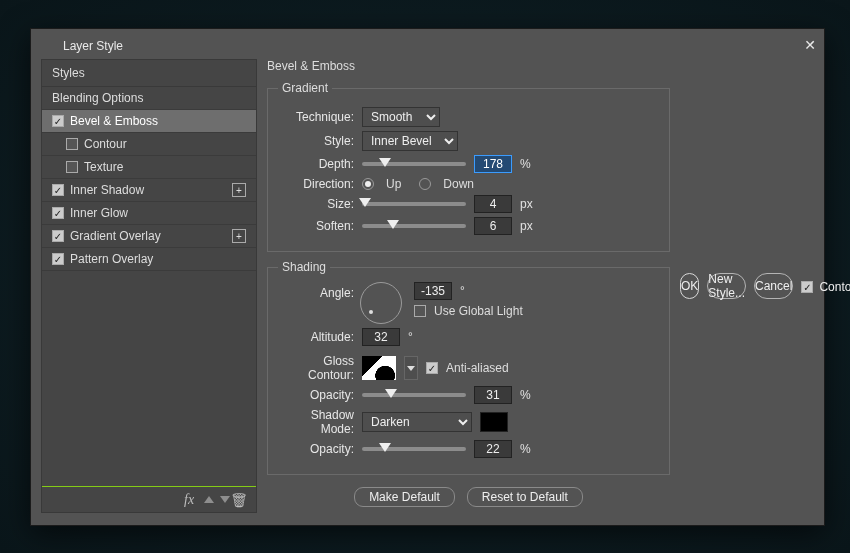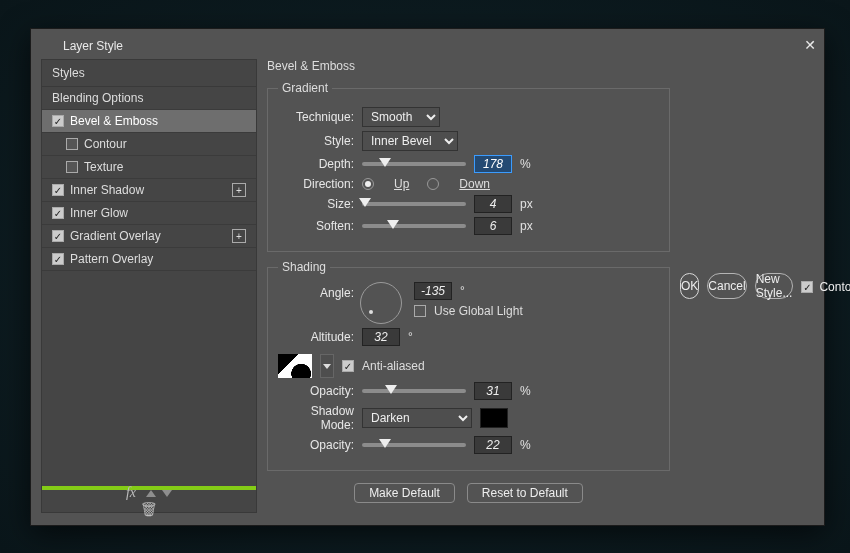--- a/index.html
+++ b/index.html
@@ -31,22 +31,22 @@
   .row.selected { background: #6e6e6e; color: #fff; }
   .row .chk { display:inline-flex; align-items:center; gap:6px; }
   .row.sub { padding-left: 24px; }
   .cbox {
     width: 12px; height: 12px; border: 1px solid #aaa; display:inline-flex;
     align-items:center; justify-content:center; font-size: 10px; color:#222; background:#ccc;
   }
   .cbox.unchecked { background:#555; color:transparent; }
   .plusbox { width:14px;height:14px;border:1px solid #aaa;color:#ddd;display:inline-flex;align-items:center;justify-content:center;font-size:10px;}
   .left-footer {
-    height: 26px; border-top:4px solid #84cc16; display:flex; align-items:center;
-    justify-content: center; padding: 0 8px; color:#bdbdbd;flex-direction:column;
+    height: 26px; border-top:1px solid #84cc16; display:flex; align-items:center;
+    justify-content: flex-end; padding: 0 8px; color:#bdbdbd;
   }
   .fx { font-style: italic; font-family: Georgia, serif; font-size:14px;}
   .arrows { display:flex; gap:6px; }
   .arrow-up, .arrow-down { width:0;height:0;border-left:5px solid transparent;border-right:5px solid transparent;}
   .arrow-up { border-bottom:7px solid #8e8e8e;}
   .arrow-down { border-top:7px solid #8e8e8e;}
   .trash { font-size:14px; color:#bdbdbd;}
   
   .center { flex:1; display:flex; flex-direction:column; gap:8px; }
   fieldset.group {
@@ -62,25 +62,25 @@
   }
   .slider {
     position:relative; height:4px; background:#8c8c8c; border-radius:2px; flex:0 0 104px;
   }
   .slider .thumb {
     position:absolute; top:-4px; width:0;height:0;
     border-left:6px solid transparent;border-right:6px solid transparent;border-top:9px solid #eee;
     transform: translateX(-6px);
   }
   .nbox {
-    width:38px; height:18px; background:#3a3a3a; border:1px solid #222; color:#eee; text-align:center;font-style:italic;
+    width:38px; height:18px; background:#3a3a3a; border:1px solid #222; color:#eee; text-align:center;
   }
   .nbox.active { border:1px solid #3b9cff; background:#244a73; color:#fff;}
   .unit { color:#e0e0e0;}
-  .radio { display:inline-flex; align-items:center; gap:20px; margin-right:10px;text-decoration:underline;}
+  .radio { display:inline-flex; align-items:center; gap:12px; margin-right:10px;}
   .rdot {
     width:12px;height:12px;border-radius:50%;border:1px solid #999;display:inline-flex;
     align-items:center;justify-content:center;
   }
   .rdot.on::after{content:"";width:6px;height:6px;border-radius:50%;background:#eee;}
   .angle-circle {
     width:42px;height:42px;border:1px solid #9a9a9a;border-radius:50%;position:relative;margin-right:6px;
   }
   .angle-circle .dot { position:absolute; width:4px;height:4px;border-radius:50%;background:#ddd; left:8px; top:27px;}
   .gloss-thumb {
@@ -93,21 +93,21 @@
       radial-gradient(circle at 68% 82%, #000 0 32%, transparent 33%);
   }
   .dd-small { width:14px;height:24px;border:1px solid #666;display:inline-flex;align-items:center;justify-content:center;background:#4e4e4e;}
   .dd-small::after{content:"";width:0;height:0;border-left:4px solid transparent;border-right:4px solid transparent;border-top:5px solid #ddd;}
   .swatch {
     width:28px;height:20px;border:1px solid #222;
   }
   .swatch.hl { background:#c4fb80;}
   .swatch.sh { background:#000;}
   .btn {
-    background:#535353;border:1px solid #8a8a8a;border-radius:4px;padding:2px 14px;color:#eee;cursor:pointer;
+    background:#535353;border:1px solid #8a8a8a;border-radius:9px;padding:2px 14px;color:#eee;cursor:pointer;
   }
   .button-row { display:flex; gap:12px; justify-content:center; margin-top:4px;}
   
   .right { width:134px; display:flex; flex-direction:row; align-items:center; gap:8px;}
   .pill {
     width:126px; height:26px; border:1px solid #b4b4b4; border-radius:14px;
     display:flex;align-items:center;justify-content:center;color:#eee;cursor:pointer;
   }
   .pill.primary { border-color:#d8d8d8;}
   .preview-row { display:flex;align-items:center;gap:6px;margin-top:2px;color:#eee;}
@@ -268,20 +268,21 @@
               <span>Use Global Light</span>
             </div>
           </div>
         </div>
         <div class="field-row">
           <span class="label">Altitude:</span>
           <input class="nbox" value="32" style="">
           <span class="unit">°</span>
         </div>
         <div class="field-row" style="margin-top:8px">
+          <span class="label">Gloss Contour:</span>
           <div class="gloss-thumb"></div>
           <div class="dd-small"></div>
           <span class="cbox">✓</span>
           <span>Anti-aliased</span>
         </div>
         <div class="field-row">
           <span class="label">Opacity:</span>
           <div class="slider">
               <div class="thumb" style="left: 28%;"></div>
             </div>
@@ -304,22 +305,22 @@
       </fieldset>
 
       <div class="button-row">
         <button class="btn">Make Default</button>
         <button class="btn">Reset to Default</button>
       </div>
     </div>
 
     <div class="right">
       <div class="pill primary">OK</div>
+      <div class="pill">New Style...</div>
       <div class="pill">Cancel</div>
-      <div class="pill">New Style...</div>
       <div class="preview-row">
         <span class="cbox">✓</span>
         <span>Contour</span>
       </div>
       <div class="preview-canvas">
         <div class="leaves"></div>
       </div>
     </div>
   </div>
 </div>

